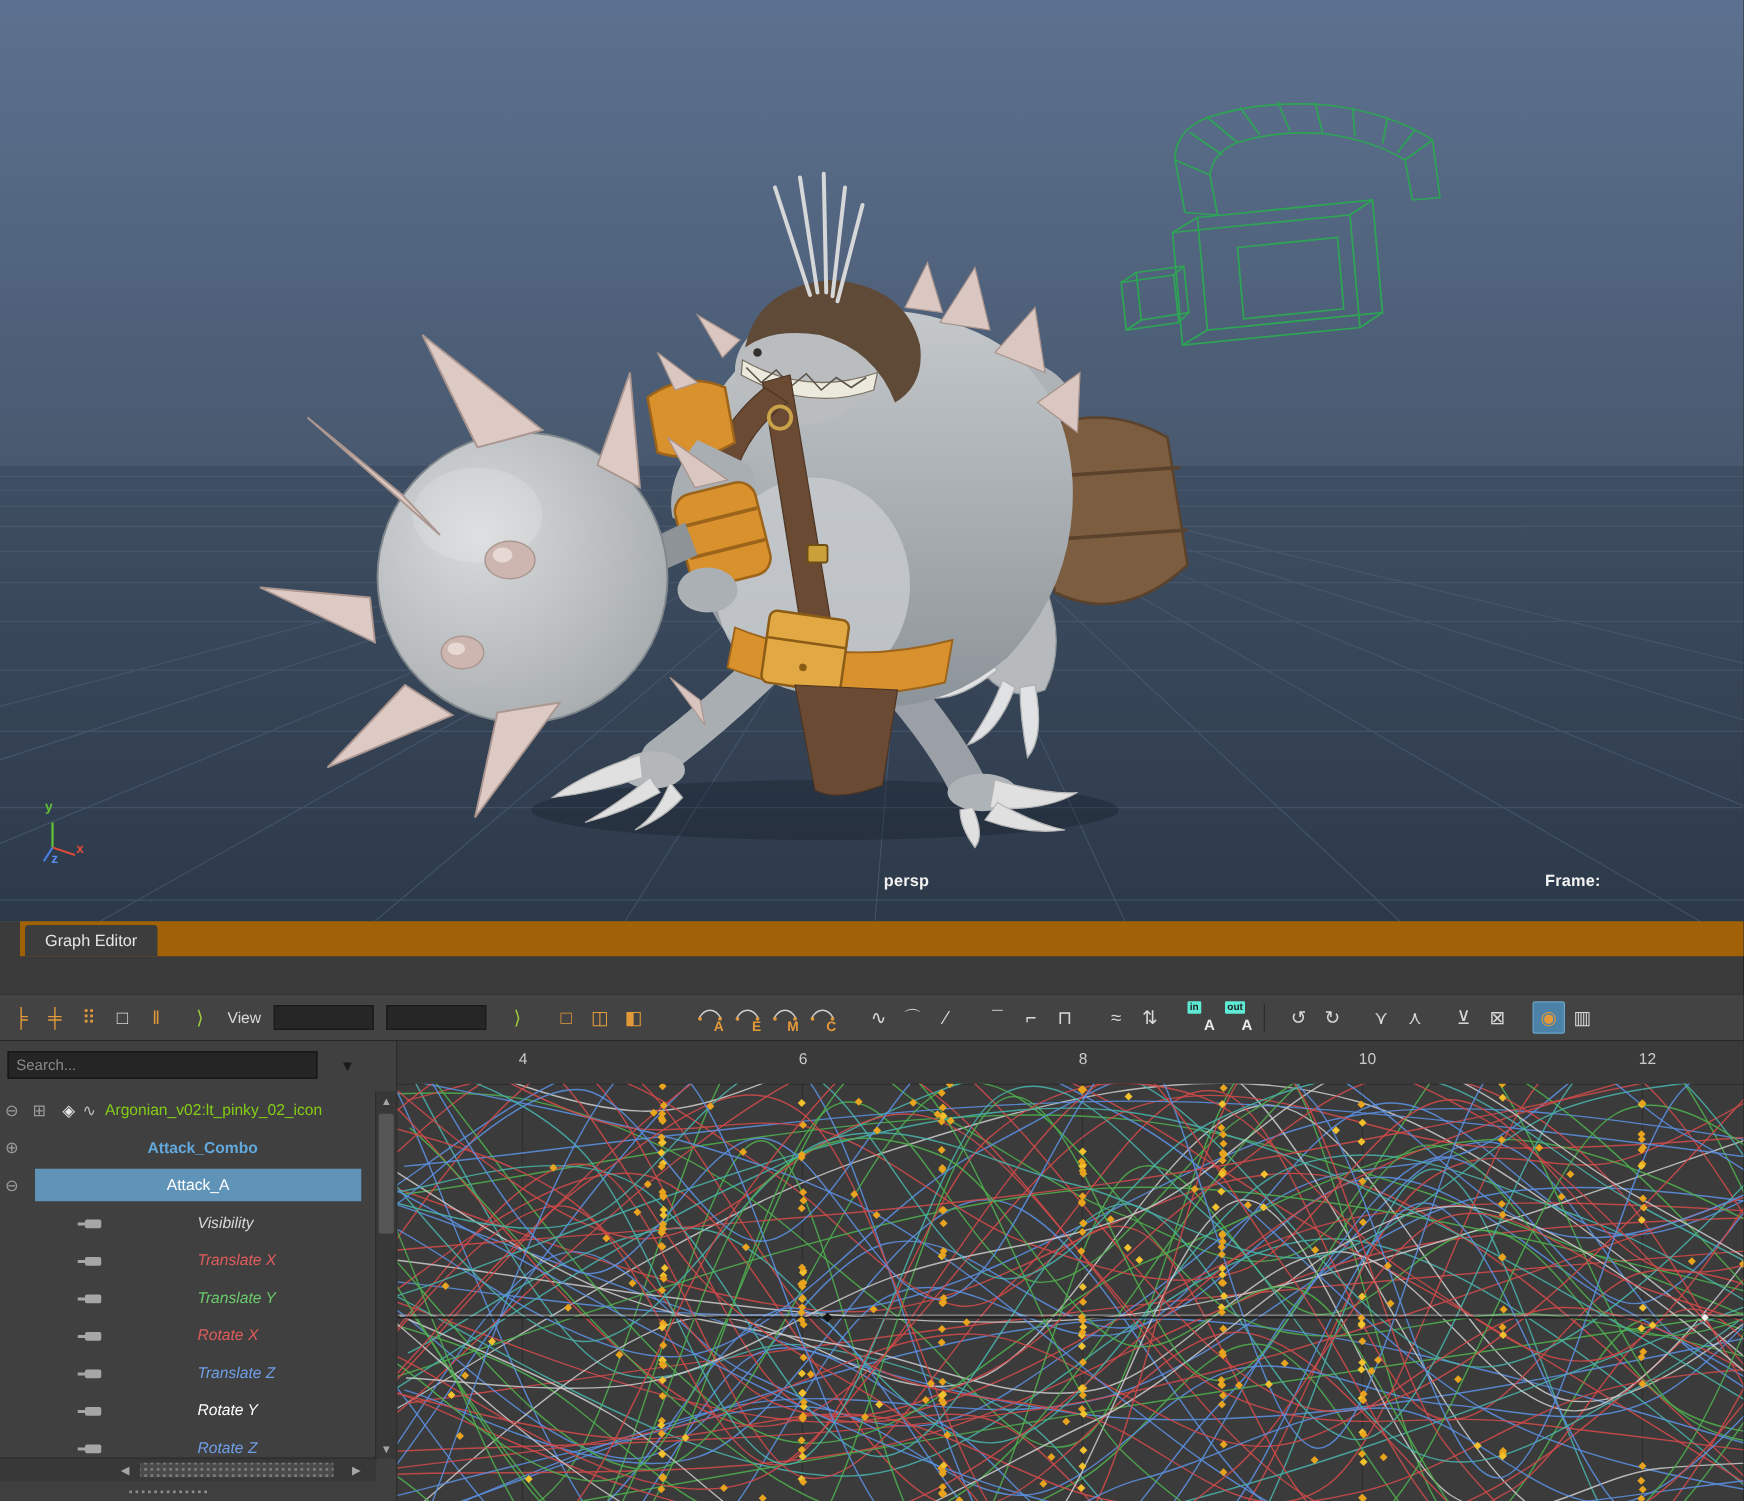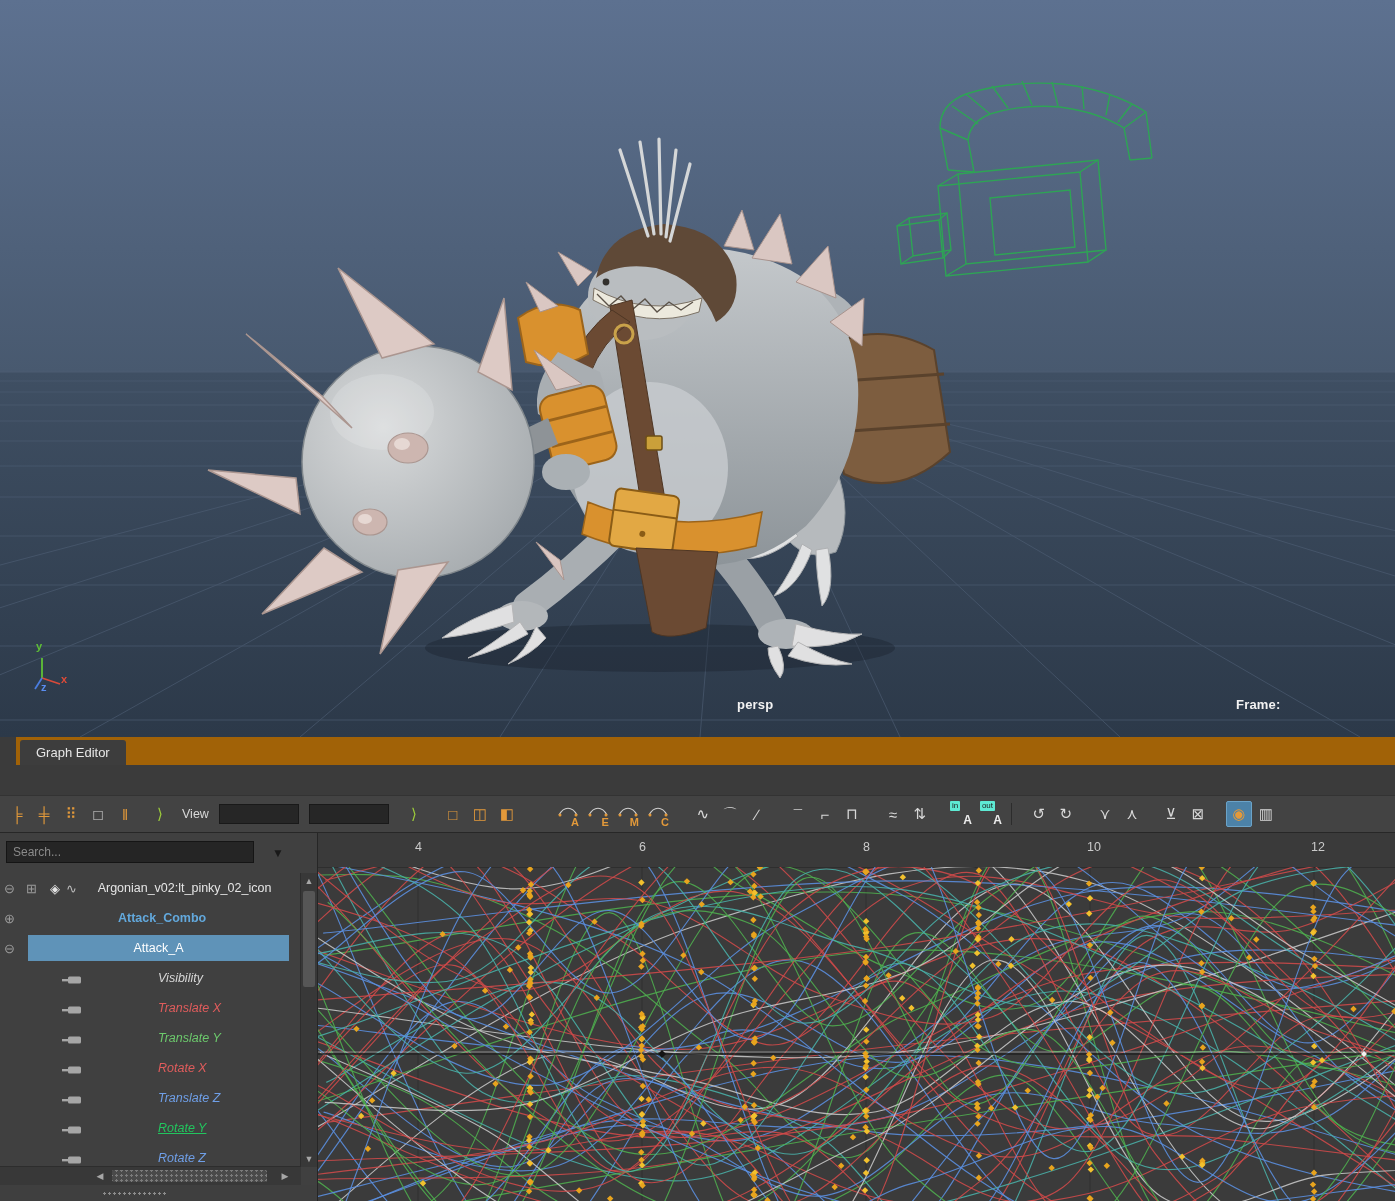--- a/index.html
+++ b/index.html
@@ -2,21 +2,21 @@
 <html><head>
 <meta charset="utf-8">
 <style>
   html,body{margin:0;padding:0;background:#000;font-family:"Liberation Sans",sans-serif;}
   #app{position:relative;width:1395px;height:1201px;overflow:hidden;background:#3b3b3b;}
 
   
   #viewport{position:absolute;left:0;top:0;width:1395px;height:737px;background:#4c5d75;}
   #vp-svg{display:block;}
   .hud{position:absolute;color:#f2f2f2;font-size:13px;font-weight:bold;letter-spacing:.2px;}
-  #persp-label{left:737px;top:697px;}
+  #persp-label{left:707px;top:697px;}
   #frame-label{left:1236px;top:697px;}
   #axis{position:absolute;left:28px;top:644px;width:46px;height:52px;}
   .ax{position:absolute;font-size:11px;font-weight:bold;}
   .ax-y{left:8px;top:-4px;color:#5fc136;}
   .ax-z{left:13px;top:37px;color:#5a8df0;}
   .ax-x{left:33px;top:29px;color:#e04b38;}
 
   
   #tab-row{position:absolute;left:16px;top:737px;width:100%;height:28px;background:#a16207;}
   #ge-tab{position:absolute;left:4px;top:3px;height:25px;padding:0 16px;background:#3d3d3d;
@@ -34,37 +34,37 @@
   .tb-icon{width:26px;height:26px;display:flex;align-items:center;justify-content:center;
            font-size:15px;flex:0 0 auto;margin-right:1px;border-radius:2px;position:relative;color:#d8d8d8;}
   .tb-input{width:70px;height:18px;background:#262626;border:1px solid #191919;flex:0 0 auto;color:#ddd;
             font-size:12px;padding:0 4px;}
   .tb-label{color:#d8d8d8;font-size:12.5px;margin:0 4px;flex:0 0 auto;}
   .tb-sep{width:1px;height:22px;background:#2c2c2c;margin:0 4px;flex:0 0 auto;}
   .tb-hl{background:#4c82a8;border:1px solid #6ba3c8;box-sizing:border-box;}
   .letter-ic svg{position:absolute;left:3px;top:4px;}
   .letter-ic .lt{position:absolute;right:2px;bottom:-1px;color:#e2993a;font-size:11px;font-weight:bold;}
   .inout-ic .io-tag{position:absolute;left:0;top:0;background:#5eead4;color:#1c1c1c;font-size:8px;
-                    font-weight:normal;padding:0 2px;border-radius:1px;line-height:10px;}
+                    font-weight:bold;padding:0 2px;border-radius:1px;line-height:10px;}
   .inout-ic .io-letter{position:absolute;right:4px;bottom:0;color:#ececec;font-weight:bold;font-size:12px;}
 
   
   #left-panel{position:absolute;left:0;top:833px;width:318px;bottom:0;background:#404040;
               border-right:1px solid #262626;box-sizing:border-box;}
   #search-row{position:absolute;top:0;left:0;right:0;height:40px;}
   #search-input{position:absolute;left:6px;top:8px;width:248px;height:22px;background:#252525;
                 border:1px solid #151515;color:#cfcfcf;font-size:12px;padding:0 6px;box-sizing:border-box;}
   #search-input::placeholder{color:#8a8a8a;}
   #search-dd{position:absolute;left:260px;top:8px;width:36px;height:24px;display:flex;align-items:center;
              justify-content:center;color:#191919;font-size:12px;}
   #tree{position:absolute;left:0;top:40px;right:16px;bottom:34px;overflow:hidden;}
   .trow{position:relative;height:30px;}
   .tic{position:absolute;left:4px;top:50%;transform:translateY(-50%);color:#9c9c9c;font-size:13px;}
   .tlabel{font-size:12.5px;line-height:30px;white-space:nowrap;}
-  .root-label{position:absolute;left:68px;right:0;color:#e5e5e5;overflow:hidden;text-align:center;}
+  .root-label{position:absolute;left:84px;right:0;color:#84cc16;overflow:hidden;}
   .clip-label{position:absolute;left:118px;font-weight:bold;}
   .sel-bar{position:absolute;left:28px;right:12px;top:2px;bottom:2px;background:#5f93b8;}
   .sel-label{position:absolute;left:28px;right:12px;text-align:center;color:#fff;}
   .chan-ic{position:absolute;left:62px;top:9px;}
   .chan-label{position:absolute;left:140px;font-style:italic;margin-left:18px;}
   #vscroll{position:absolute;right:0;top:40px;width:16px;bottom:34px;background:#383838;border-left:1px solid #2d2d2d;}
   .sarrow{position:absolute;width:16px;height:16px;color:#a6a6a6;font-size:9px;display:flex;
           align-items:center;justify-content:center;}
   #vthumb{position:absolute;left:2px;right:2px;top:18px;height:96px;background:#565656;border-radius:2px;}
   #hscroll{position:absolute;left:0;right:16px;bottom:16px;height:18px;background:#383838;border-top:1px solid #2d2d2d;}
@@ -398,21 +398,21 @@
               <rect x="6" y="2.5" width="13" height="7" rx="1.5" fill="#a6a6a6"></rect>
               <rect x="0" y="5" width="7" height="2.4" fill="#a6a6a6"></rect>
             </svg></span>
           <span class="tlabel chan-label" style="color: rgb(111, 159, 232);">Translate Z</span>
         </div>
         <div class="trow">
           <span class="chan-ic"><svg width="20" height="12">
               <rect x="6" y="2.5" width="13" height="7" rx="1.5" fill="#a6a6a6"></rect>
               <rect x="0" y="5" width="7" height="2.4" fill="#a6a6a6"></rect>
             </svg></span>
-          <span class="tlabel chan-label" style="color: #22c55e; text-decoration: underline;">Rotate Y</span>
+          <span class="tlabel chan-label" style="color: #ffffff;">Rotate Y</span>
         </div>
         <div class="trow">
           <span class="chan-ic"><svg width="20" height="12">
               <rect x="6" y="2.5" width="13" height="7" rx="1.5" fill="#a6a6a6"></rect>
               <rect x="0" y="5" width="7" height="2.4" fill="#a6a6a6"></rect>
             </svg></span>
           <span class="tlabel chan-label" style="color: rgb(111, 159, 232);">Rotate Z</span>
         </div>
       </div>
     <div id="vscroll">

